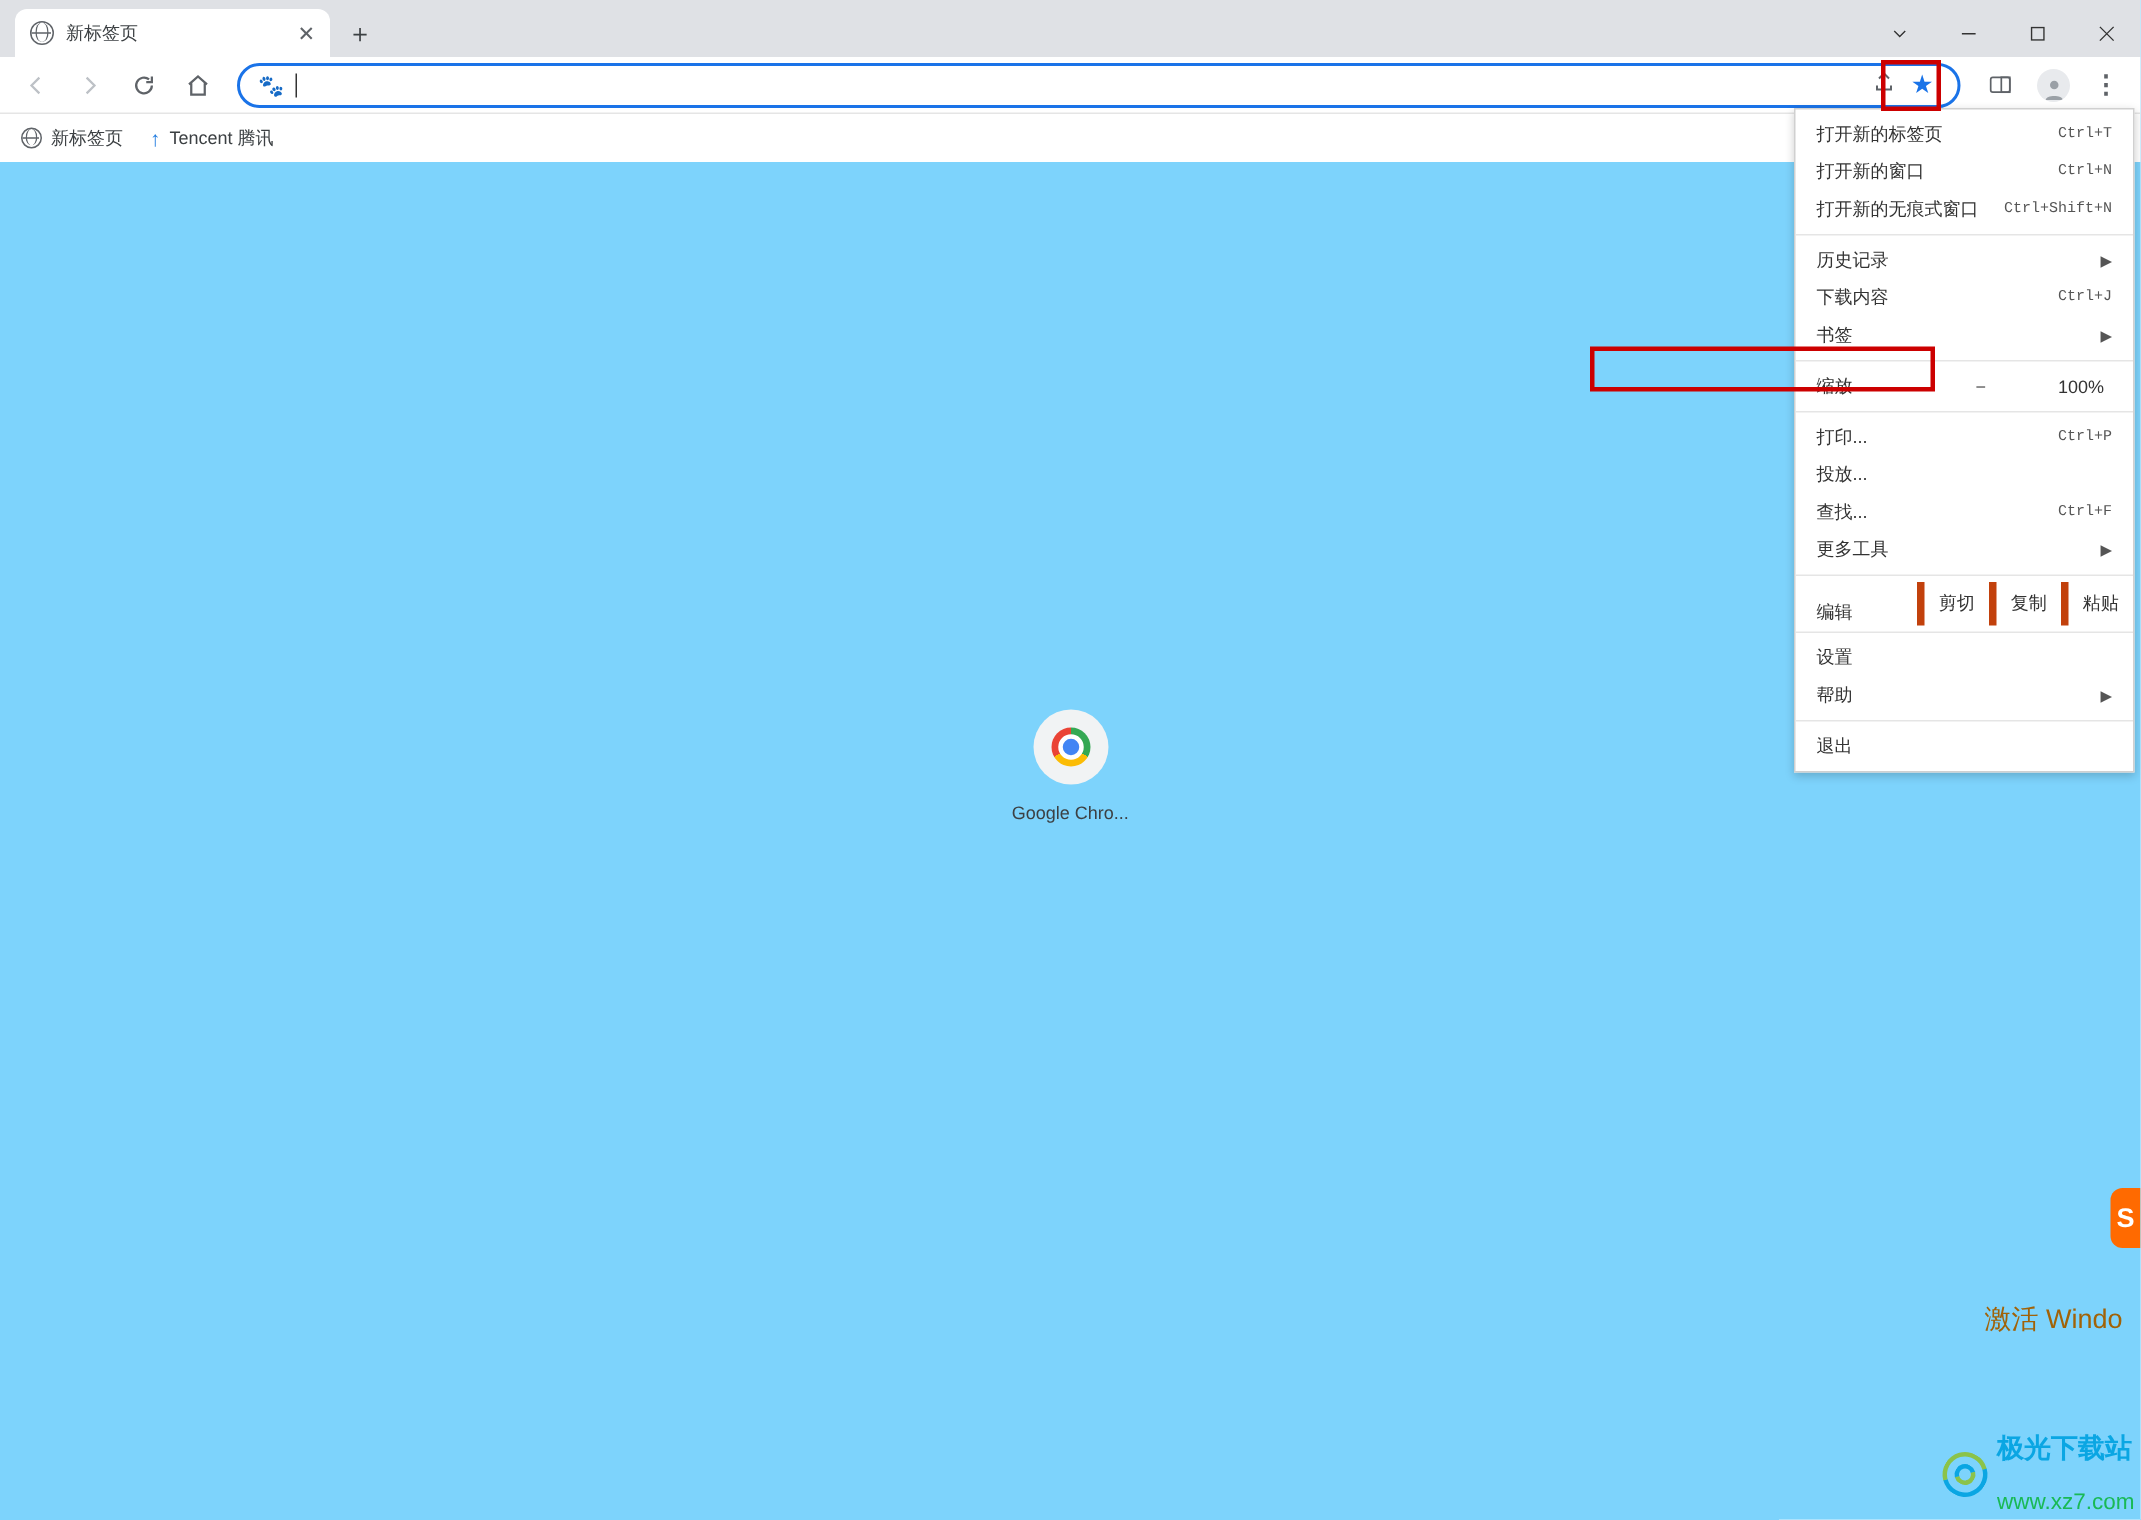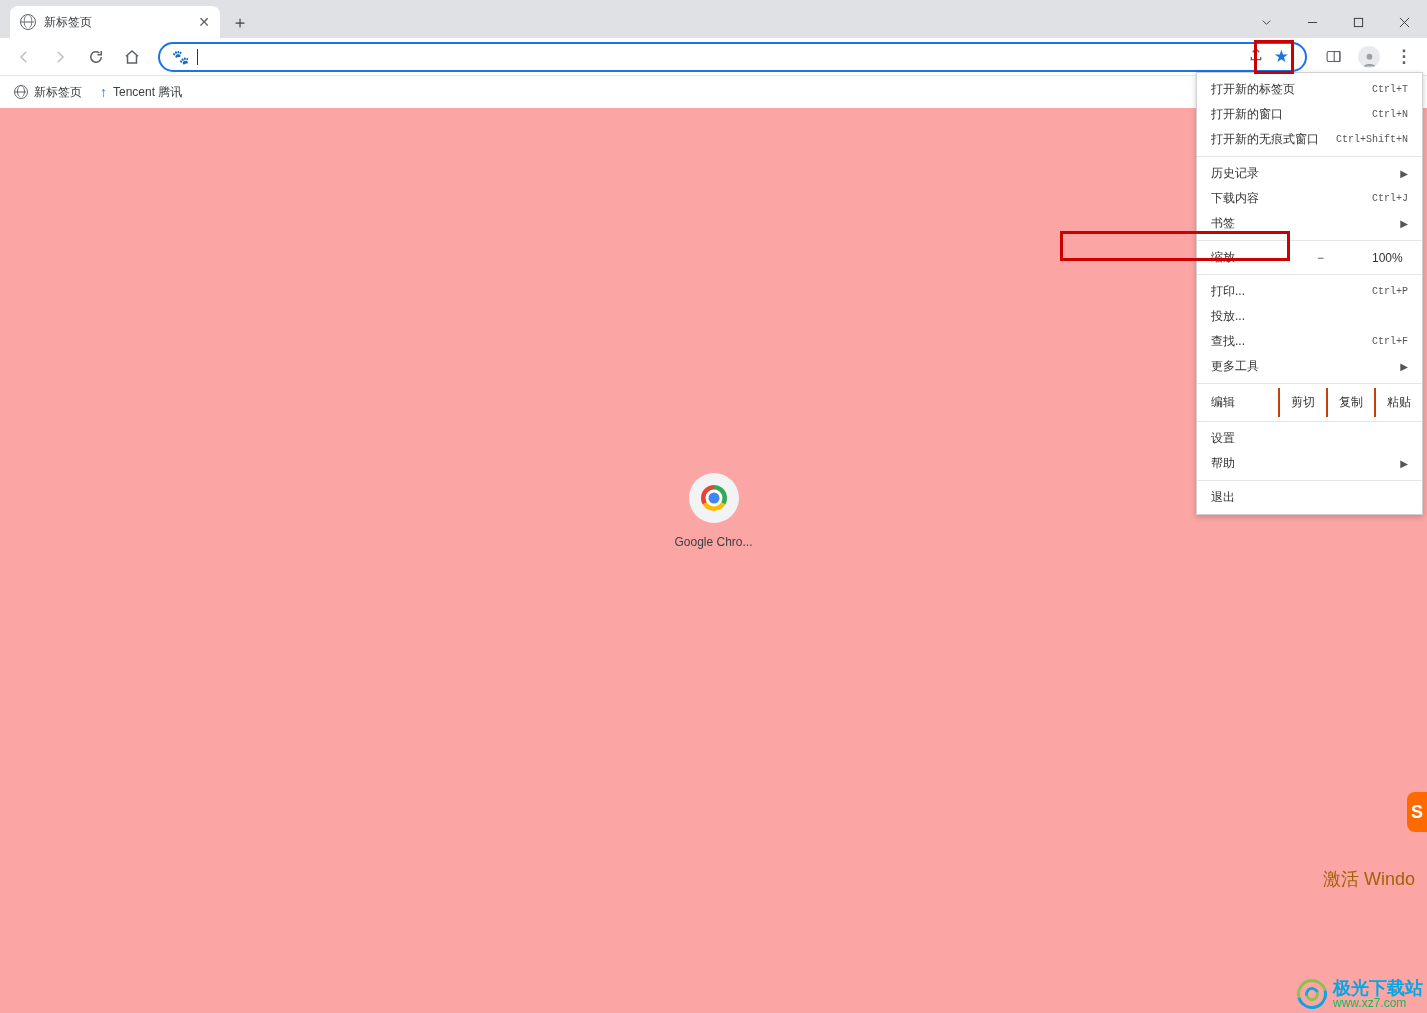--- a/index.html
+++ b/index.html
@@ -45,21 +45,21 @@
 
   
   .bkbar { height: 32px; background: #fff; display: flex; align-items: center; padding: 0 14px; gap: 18px; font-size: 12px; color: #3c4043; }
   .bk { display: flex; align-items: center; gap: 6px; cursor: pointer; }
   .bk .globe2 { width: 14px; height: 14px; border: 1.4px solid #5f6368; border-radius: 50%; position: relative; }
   .bk .globe2::before{content:"";position:absolute;left:50%;top:0;width:6px;height:11px;border:1.4px solid #5f6368;border-top:none;border-bottom:none;border-radius:50%;transform:translateX(-50%);}
   .bk .globe2::after{content:"";position:absolute;left:0;top:50%;width:11px;border-top:1.4px solid #5f6368;transform:translateY(-50%);}
   .tencent-ico { color: #1f7be0; font-weight: bold; font-size: 14px; }
 
   
-  .content { position: absolute; left:0; right:0; top:108px; bottom:0; background:#fca5a5; }
+  .content { position: absolute; left:0; right:0; top:108px; bottom:0; background:#7dd3fc; }
   .shortcuts { position: absolute; left: 50%; top: 365px; transform: translateX(-50%); display: flex; gap: 40px; }
   .sc { width: 90px; text-align: center; font-size: 12px; color: #3c4043; }
   .sc-circle { width: 50px; height: 50px; border-radius: 50%; background: #f1f3f4; margin: 0 auto 12px; display:flex; align-items:center; justify-content:center; }
   .chrome-logo { width: 26px; height: 26px; border-radius: 50%; background:
     conic-gradient(#34a853 0 120deg, #fbbc05 120deg 240deg, #ea4335 240deg 360deg);
     position: relative; }
   .chrome-logo::after { content:""; position:absolute; left:50%; top:50%; width:11px; height:11px; background:#4285f4; border:3px solid #fff; border-radius:50%; transform:translate(-50%,-50%); }
   .app-ico { width: 22px; height: 22px; position: relative; }
   .app-ico::before { content:""; position:absolute; left:0; bottom:0; width:22px; height:11px; border:2px solid #bdc1c6; border-radius: 0 0 4px 4px; border-top:none; }
   .app-ico .dot { position:absolute; left:50%; top:1px; width:12px; height:12px; border-radius:50%; transform:translateX(-50%); background:
@@ -71,33 +71,33 @@
   .mi { display: flex; align-items: center; justify-content: space-between; height: 25px; padding: 0 14px; cursor: pointer; }
   .mi .kb { color: #555; font-size: 10px; font-family: Liberation Mono, monospace; }
   .mi .arr { color: #555; font-size: 10px; }
   .msep { height: 1px; background: #e5e5e5; margin: 4px 0; }
   .mzoom { display: flex; align-items: center; height: 25px; padding: 0 0 0 14px; gap: 48px; }
   .mzoom .label { flex: 0 0 58px; }
   .mzoom .zbtn { width: 30px; text-align: center; color: #555; cursor: pointer; }
   .mzoom .zval { width: 50px; text-align: center; }
   .mzoom .full { width: 36px; text-align: center; cursor: pointer; border-left:1px solid #e5e5e5; height:100%; display:flex;align-items:center;justify-content:center; }
   .mzoom .full svg { width: 13px; height: 13px; stroke:#555; stroke-width:1.5; fill:none; }
-  .medit { display: flex; align-items: center; height: 29px; padding: 0 0 0 14px; }
+  .medit { display: flex; align-items: flex-end; height: 29px; padding: 0 0 0 14px; }
   .medit .label { flex: 1; }
-  .medit .ebtn { width: 48px; text-align: center; border-left: 2px solid #c2410c; height: 100%; display:flex; align-items:center; justify-content:center; cursor:pointer; }
+  .medit .ebtn { width: 48px; text-align: center; border-left: 5px solid #c2410c; height: 100%; display:flex; align-items:center; justify-content:center; cursor:pointer; }
 
   
   .sogou { position: absolute; right: 0; top: 792px; width: 20px; height: 40px; background: #ff6a00; border-radius: 8px 0 0 8px; color:#fff; display:flex; align-items:center; justify-content:center; font-size:18px; font-weight:bold; }
   
   .watermark { position:absolute; right:12px; top:867px; font-size:18px; color:#a16207; }
   .wm-logo { position:absolute; right:4px; bottom:4px; display:flex; align-items:center; gap:6px; }
   .wm-swirl{width:30px;height:30px;border-radius:50%;border:3px solid #0aa6e3;border-top-color:#8bc34a;border-left-color:#8bc34a;transform:rotate(30deg);display:flex;align-items:center;justify-content:center;}
   .wm-swirl-in{width:14px;height:14px;border-radius:50%;border:3px solid #0aa6e3;border-bottom-color:#8bc34a;border-right-color:#8bc34a;}
   .wm-text{font-size:18px;color:#0aa6e3;font-weight:bold;line-height:1;}
-  .wm-url{font-size:12px;color:#19b955;line-height:1;}
+  .wm-url{font-size:15px;color:#19b955;line-height:1;margin-top:20px;}
 </style>
 </head>
 <body>
 
 <div class="titlebar">
   <div class="tablist">
     <div class="tab">
       <span class="globe"></span>
       <span>新标签页</span>
       <span class="tab-close">✕</span>

